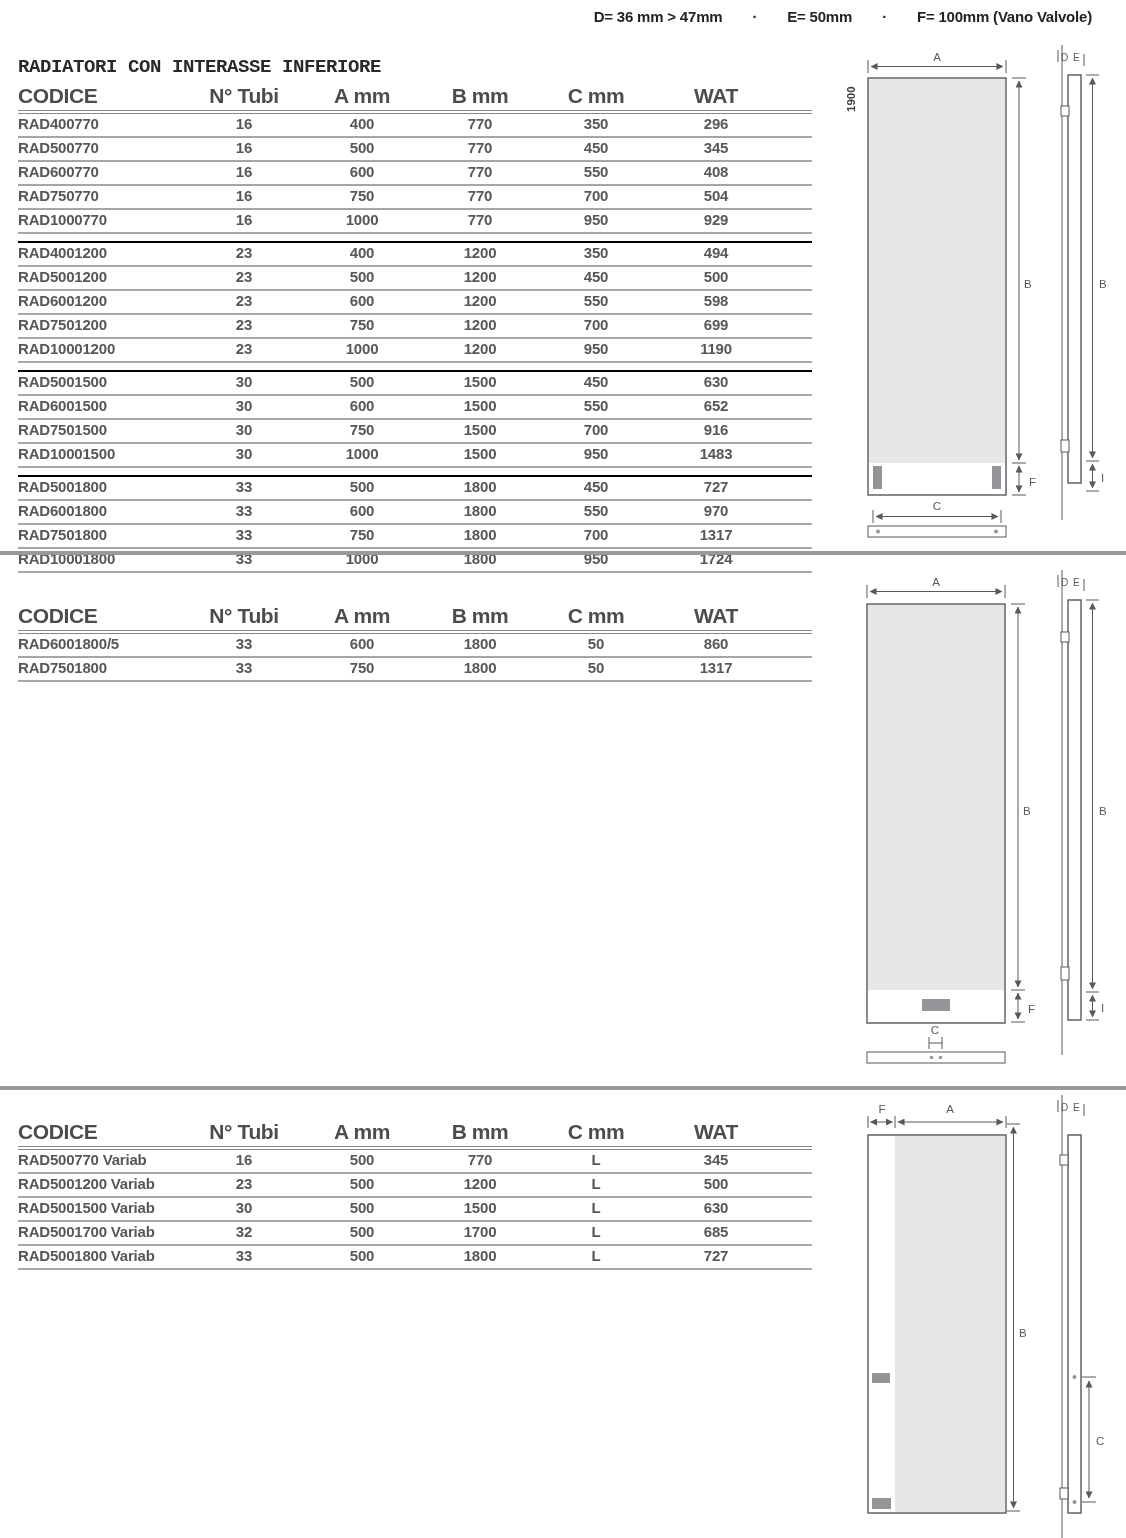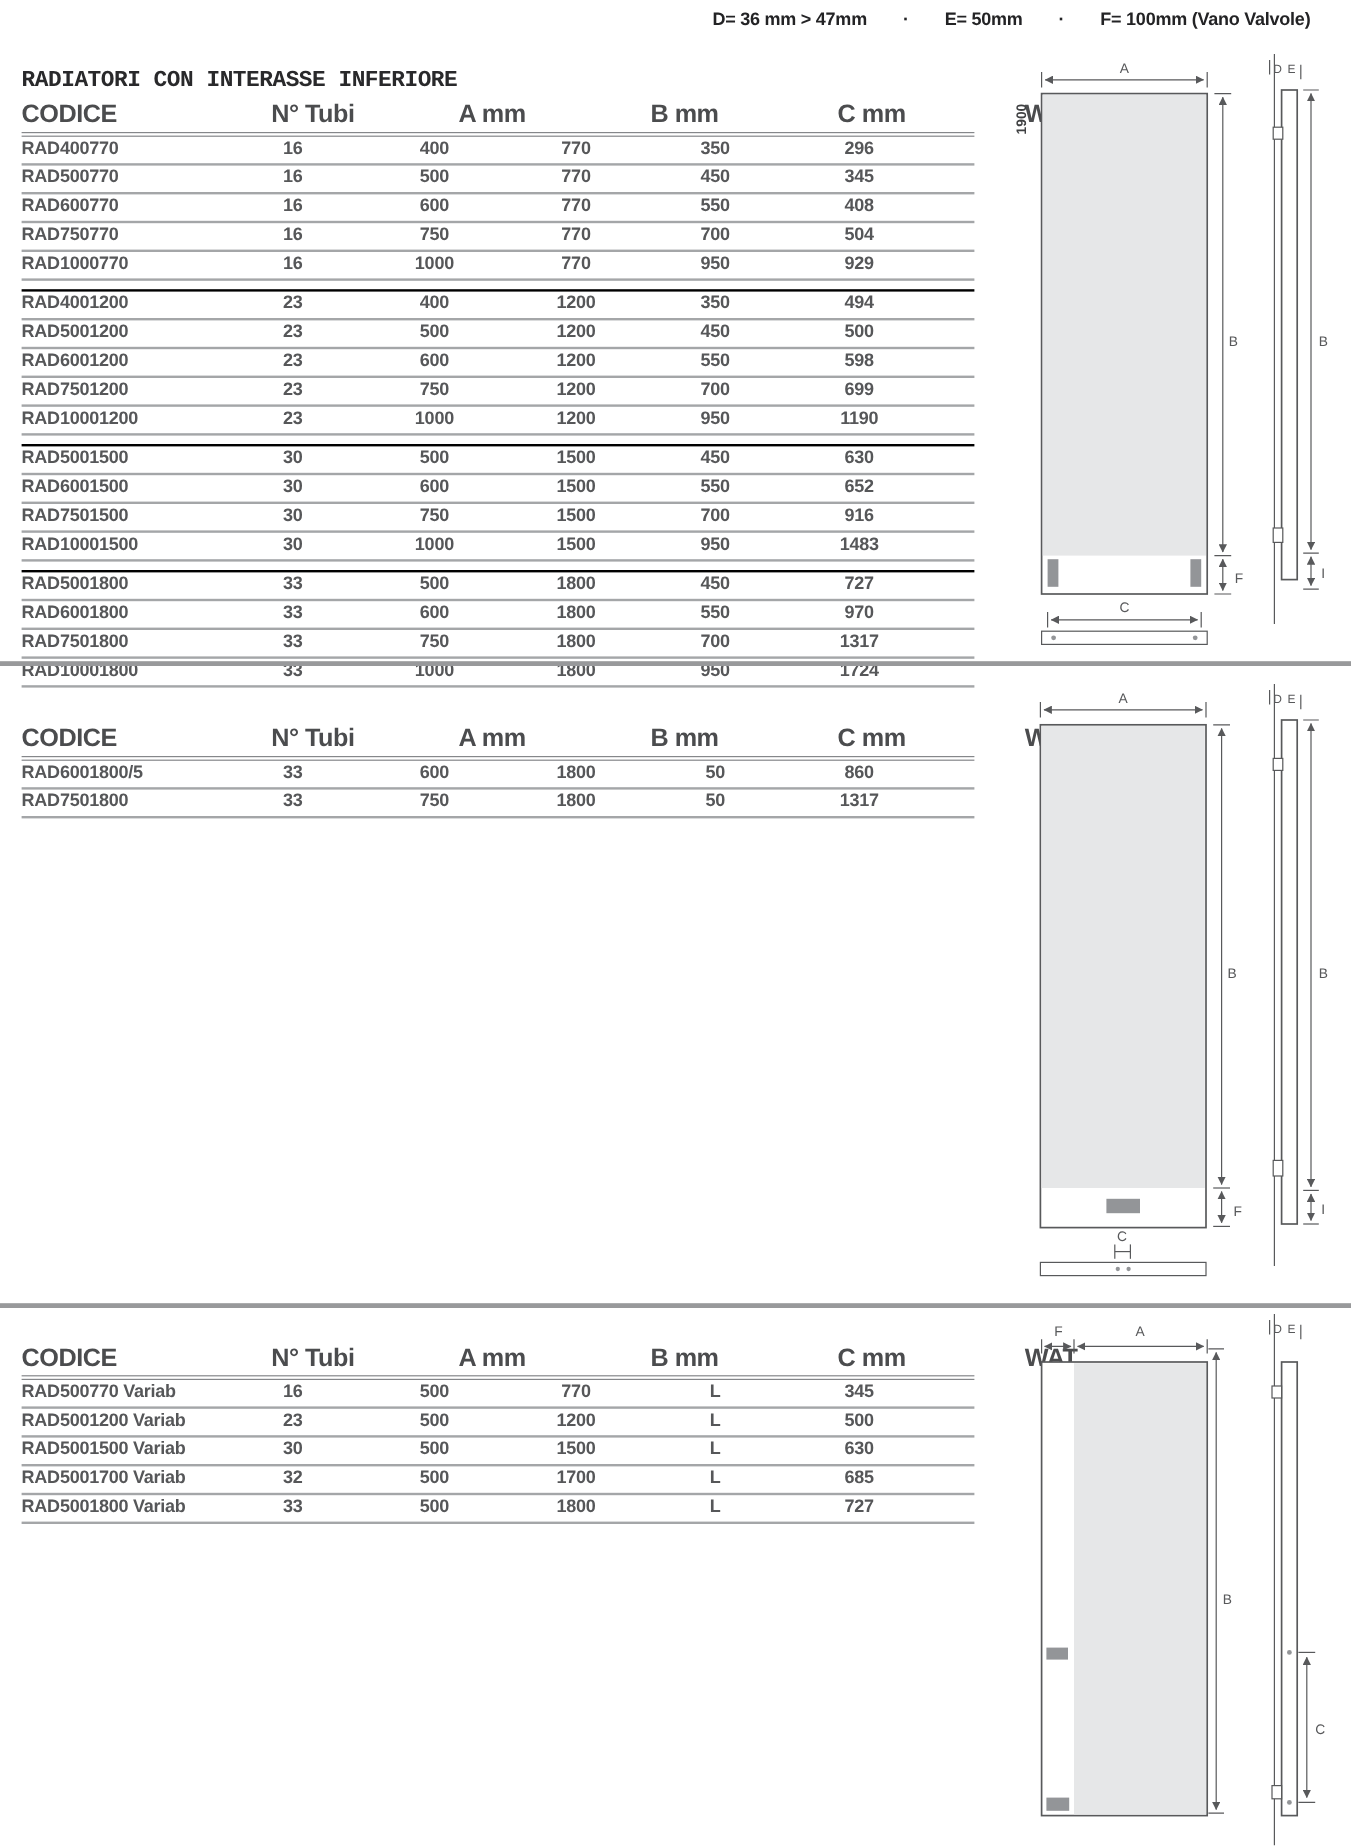--- a/index.html
+++ b/index.html
@@ -20,25 +20,25 @@
   .tablesec{position:absolute;left:18px;width:794px;}
   .stitle{
     margin:0 0 6px 0;font-size:19px;font-weight:bold;color:#29292b;
     letter-spacing:-0.4px;line-height:22px;font-family:Liberation Mono, monospace;
   }
   .thead,.trow{
     display:grid;
     grid-template-columns:168px 116px 120px 116px 116px 124px 34px;
   }
   .thead{
-    border-bottom:4px double #85878a;padding-bottom:2px;align-items:end;gap:40px;
+    border-bottom:4px double #85878a;padding-bottom:2px;align-items:end;
   }
   .hc{
     font-size:21px;font-weight:bold;color:#4b4c4e;letter-spacing:-0.4px;
-    line-height:24px;
+    text-align:center;line-height:24px;
   }
   .hc.c0{text-align:left;}
   .trow{
     height:22px;line-height:20px;border-bottom:2px solid #a4a6a8;
     font-size:15px;font-weight:bold;color:#565759;letter-spacing:-0.2px;
   }
   .tc{text-align:center;}
   .tc.c0{text-align:left;}
   .tgroup.gap{margin-top:7px;border-top:2px solid #000000;}
 

